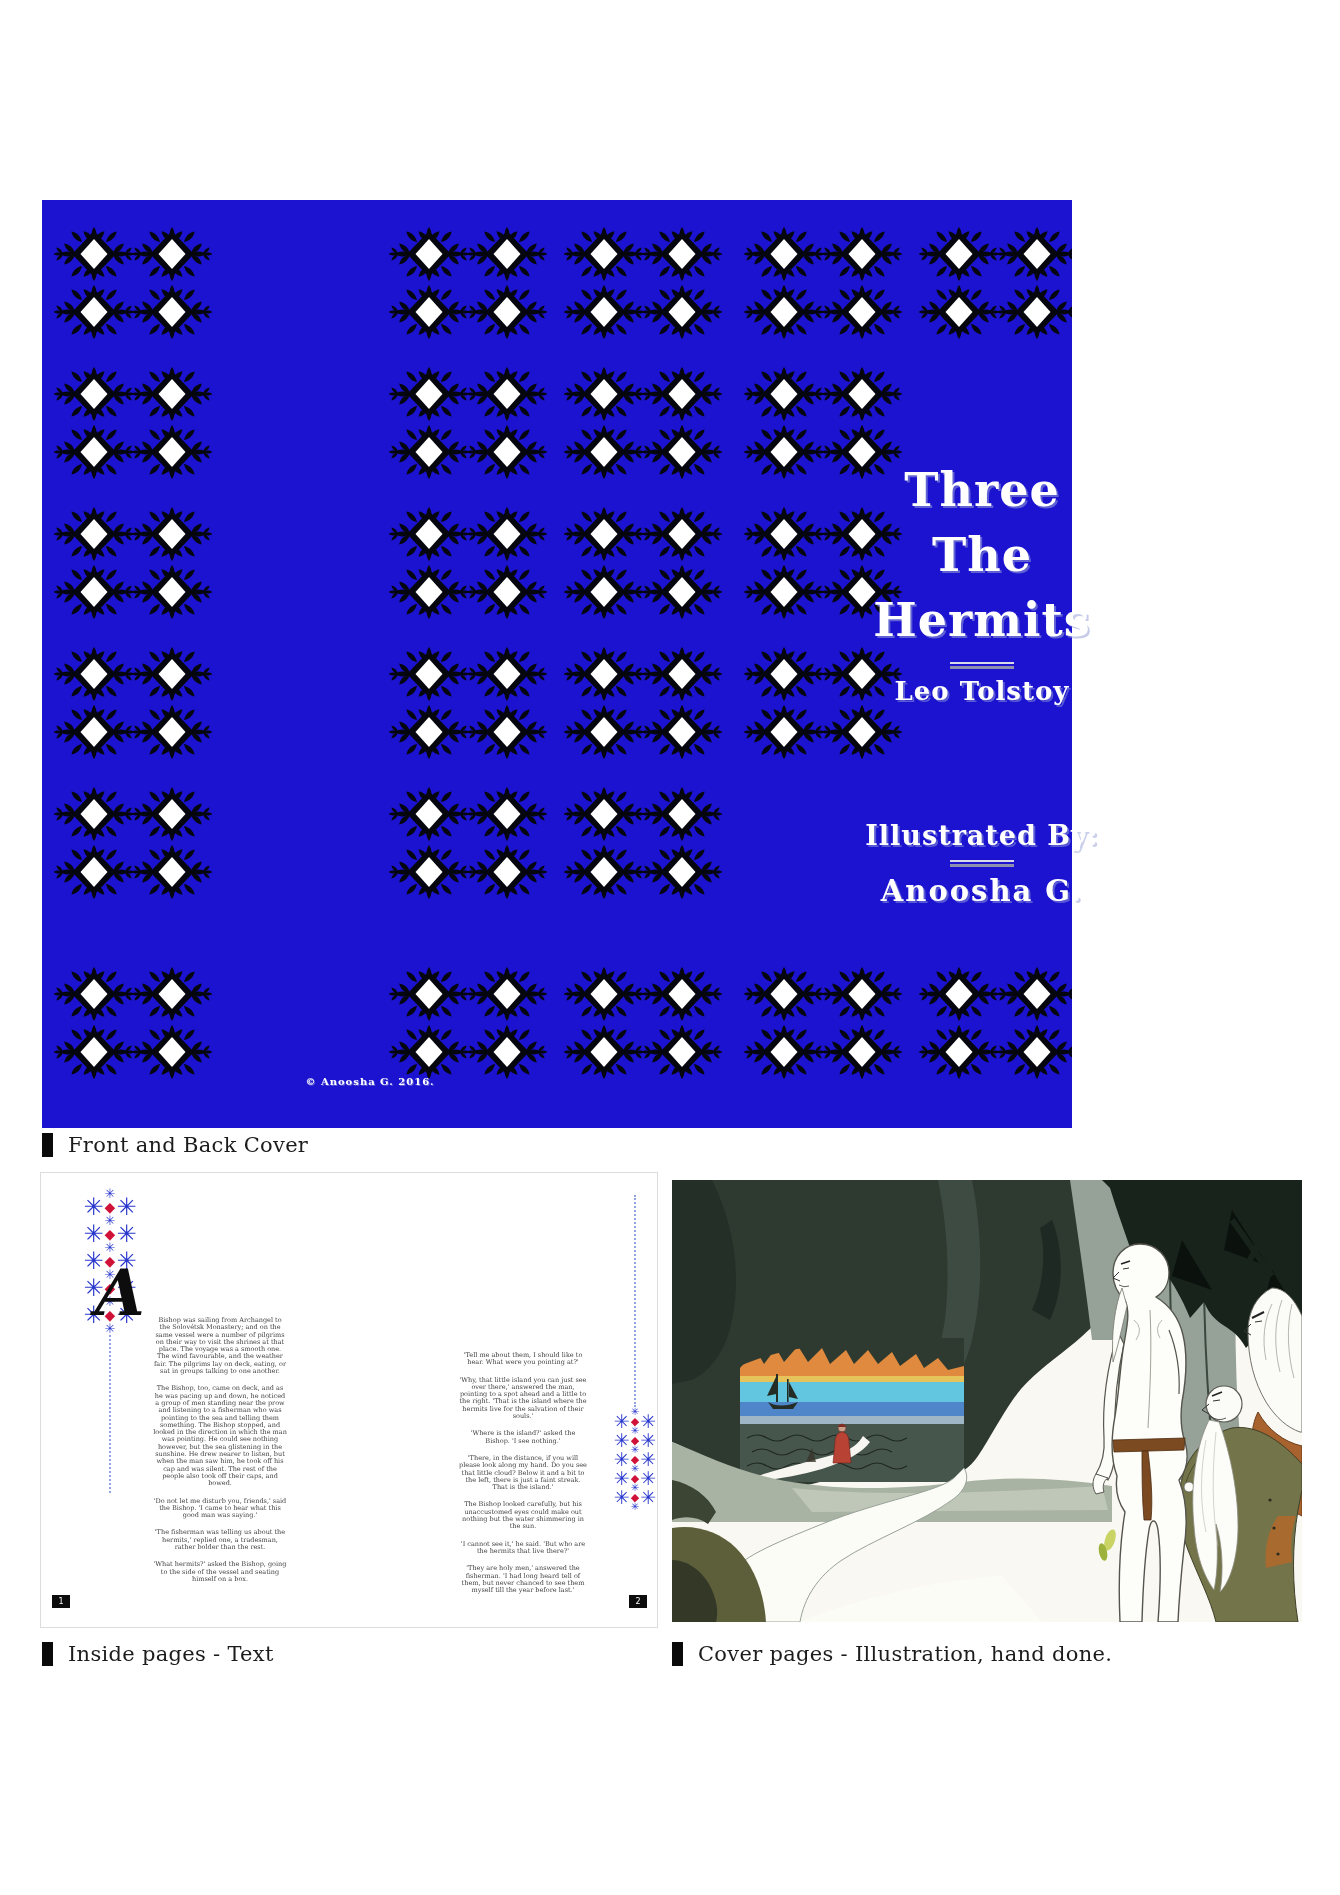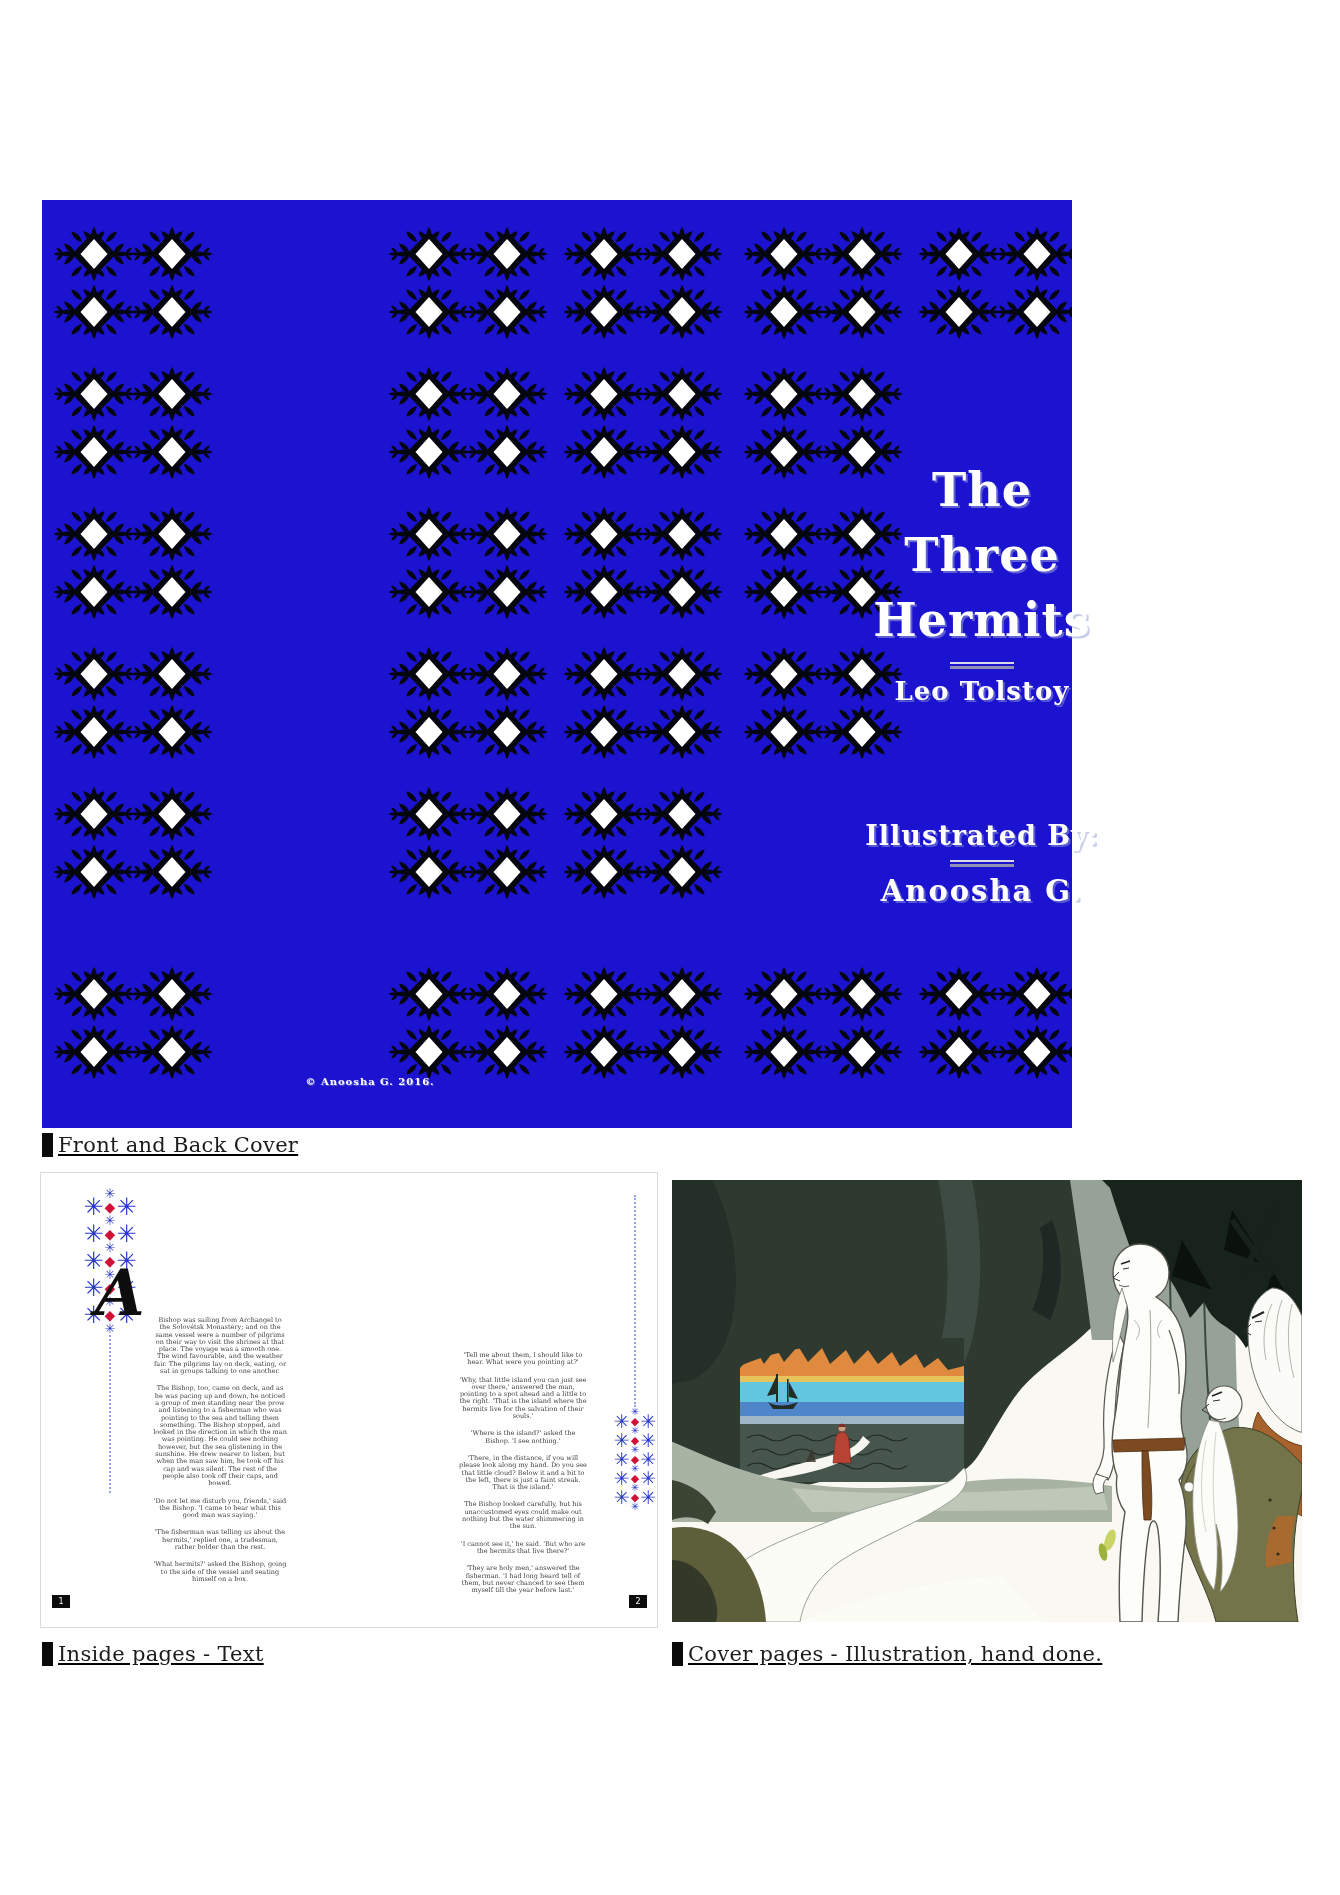--- a/index.html
+++ b/index.html
@@ -16,21 +16,21 @@
       text-shadow:2px 2px 0 rgba(150,160,215,.55);}
   .csep{width:64px;height:2px;margin:9px auto 7px auto;border-top:2px solid #d9d9ea;border-bottom:3px solid #8f8fb0;}
   .cover-author{font-weight:700;font-size:26px;letter-spacing:1px;text-shadow:2px 2px 0 rgba(150,160,215,.5);}
   .cover-illus{position:absolute;left:800px;top:620px;width:280px;text-align:center;color:var(--cover-fg,#fff);}
   .cover-illus .lbl{font-weight:700;font-size:27px;letter-spacing:1px;text-shadow:2px 2px 0 rgba(150,160,215,.5);}
   .cover-illus .nm{font-weight:700;font-size:29px;letter-spacing:2px;text-shadow:2px 2px 0 rgba(150,160,215,.5);}
   .cover-copy{position:absolute;left:218px;top:876px;width:220px;text-align:center;color:#fff;
       font-weight:700;font-size:10px;letter-spacing:1px;text-shadow:1px 1px 0 rgba(150,160,215,.5);}
 
   
-  .caption{position:absolute;display:flex;align-items:center;gap:5px;text-decoration:underline;}
+  .caption{position:absolute;display:flex;align-items:center;gap:15px;}
   .cap-bar{display:inline-block;width:11px;height:24px;background:#0a0a0a;}
   .cap-text{font-size:21px;color:#1c1c1c;letter-spacing:.3px;}
 
   
   .spread{position:absolute;left:40px;top:1172px;width:618px;height:456px;background:#fff;
       border:1px solid #dcdcdc;box-sizing:border-box;}
   .pg-col{position:absolute;font-size:6.5px;line-height:7.3px;color:#3e3e3e;text-align:center;margin-top:24px;}
   .pg-col p{margin:0 0 10px 0;}
   .col-left{left:112px;top:120px;width:134px;}
   .col-right{left:418px;top:155px;width:128px;}
@@ -177,22 +177,22 @@
         <use href="#m" x="956" y="25" width="78" height="58"></use>
         <use href="#m" x="878" y="83" width="78" height="58"></use>
         <use href="#m" x="956" y="83" width="78" height="58"></use>
         <use href="#m" x="878" y="765" width="78" height="58"></use>
         <use href="#m" x="956" y="765" width="78" height="58"></use>
         <use href="#m" x="878" y="823" width="78" height="58"></use>
         <use href="#m" x="956" y="823" width="78" height="58"></use>
       </svg>
 
     <div class="cover-title">
+      <span class="tl">Three</span>
       <span class="tl">The</span>
-      <span class="tl">Three</span>
       <span class="tl">Hermits</span>
       <div class="csep"></div>
       <div class="cover-author">Leo Tolstoy</div>
     </div>
 
     <div class="cover-illus">
       <div class="lbl">Illustrated By:</div>
       <div class="csep"></div>
       <div class="nm">Anoosha G.</div>
     </div>

